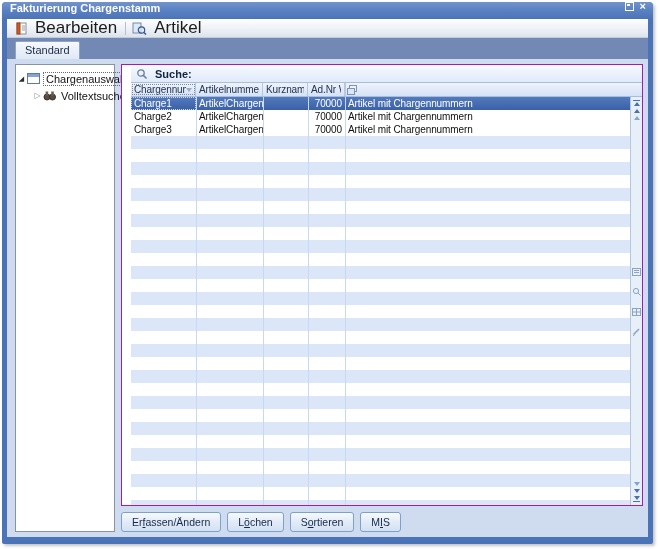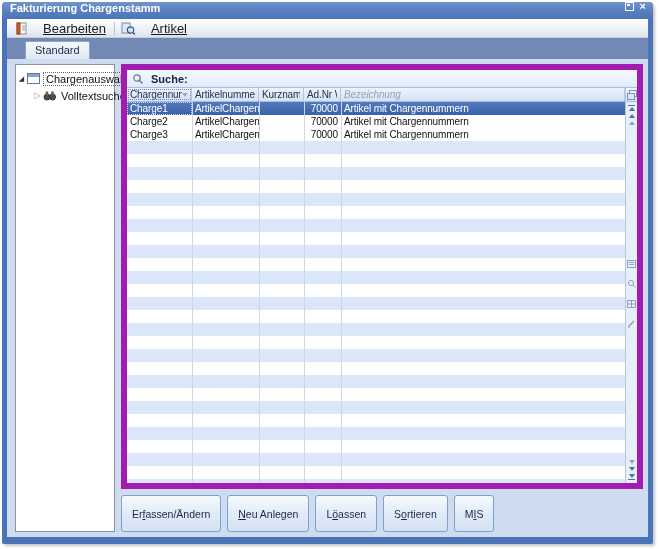--- a/index.html
+++ b/index.html
@@ -14,42 +14,42 @@
   .title-text { flex:1; white-space:nowrap; overflow:hidden; }
   .title-controls { display:flex; align-items:center; gap:6px; }
   .restore-box { width:9px; height:9px; border:1px solid #fff; position:relative; cursor:pointer; }
   .restore-box::after { content:""; position:absolute; left:1px; top:1px; width:3px; height:2px; background:#fff; }
   .close-x { color:#fff; font-size:11px; font-weight:bold; line-height:9px; cursor:pointer; }
   .frame { margin:0 5px 7px 5px; height:518px; background:#cfdcf0; display:flex; flex-direction:column; }
 
   
   .toolbar { height:19px; flex:0 0 19px; background:linear-gradient(#fefefe,#e9edf4 70%,#dde3ec);
              border-bottom:1px solid #c3cbd8; display:flex; align-items:center; padding-left:3px; }
-  .tb-btn { display:flex; align-items:center; gap:12px; padding:1px 6px 1px 4px; font-size:13px; color:#1c1c1c; cursor:pointer;text-decoration:underline; }
+  .tb-btn { display:flex; align-items:center; gap:4px; padding:1px 6px 1px 4px; font-size:17px; color:#1c1c1c; cursor:pointer; }
   .tb-sep { width:1px; height:13px; background:#b6bfcc; margin:0 2px; }
 
   
-  .tabstrip { height:21px; flex:0 0 21px; background:#7289b5; display:flex; align-items:flex-end; padding-left:18px; }
+  .tabstrip { height:21px; flex:0 0 21px; background:#7289b5; display:flex; align-items:flex-end; padding-left:8px; }
   .tab { background:linear-gradient(#f6f9fd,#dfe8f5); border:1px solid #8fa3c4; border-bottom:none;
          border-radius:2px 2px 0 0; padding:2px 9px 3px 9px; font-size:11px; color:#1b2b4a; cursor:pointer; }
 
   
   .content { flex:1; display:flex; gap:6px; padding:5px 5px 5px 8px; overflow:hidden; }
   .tree-panel { width:100px; flex:0 0 100px; background:#fff; border:1px solid #8a93a3; padding-top:5px; font-size:11px; color:#111; }
   .tree-row { display:flex; align-items:center; height:17px; cursor:pointer; white-space:nowrap; }
   .tree-row.child { padding-left:16px; }
   .tw { width:11px; text-align:center; font-size:7px; color:#3a3a3a; flex:0 0 11px; }
   .tw.open { color:#2c2c2c; }
   .tw.closed { color:#8a8f98; font-size:8px; }
   .tree-ico { margin-right:3px; display:inline-flex; }
   .tree-label { padding:0 2px; }
   .tree-label.focused { border:1px dotted #6a6a6a; }
 
   .right-panel { flex:1; display:flex; flex-direction:column; min-width:0; }
-  .list-wrap { flex:1; border:6px solid #a21caf; display:flex; flex-direction:column; background:#fff; min-height:0; }
+  .list-wrap { flex:1; border:1px solid #a21caf; display:flex; flex-direction:column; background:#fff; min-height:0;padding-left:9px; }
 
   
   .search-bar { height:18px; flex:0 0 18px; background:linear-gradient(#f6faff,#dfeafa);
                 border-bottom:1px solid #a8bedd; display:flex; align-items:center; gap:4px;
                 padding:0 5px; font-size:11px; cursor:text; }
   .search-label { font-weight:bold; color:#16243f; }
   .search-placeholder { font-style:italic; color:#8d97a9; }
 
   
   .grid { flex:1; display:flex; flex-direction:column; min-height:0; }
@@ -87,21 +87,21 @@
   .sb-grp { display:flex; flex-direction:column; align-items:center; gap:3px; }
   .spacer { flex:1; }
   .tri-u { width:0; height:0; border:3px solid transparent; border-bottom:4px solid #4f6fa5; border-top:none; cursor:pointer; }
   .tri-d { width:0; height:0; border:3px solid transparent; border-top:4px solid #4f6fa5; border-bottom:none; cursor:pointer; }
   .tri-lt { border-bottom-color:#8aa2c8; } .tri-ld { border-top-color:#8aa2c8; }
   .sbar { width:7px; height:1px; background:#4f6fa5; }
   .mid-ico { display:flex; flex-direction:column; gap:2px; align-items:center; }
 
   
   .footer { flex:0 0 20px; margin-top:6px; display:flex; gap:6px; }
-  .btn { height:37px; padding:0 10px; font-size:10.5px; color:#17294a; cursor:pointer;
+  .btn { height:20px; padding:0 10px; font-size:10.5px; color:#17294a; cursor:pointer;
          background:linear-gradient(#f7fafd,#e3ecf8 45%,#d4e1f2); border:1px solid #7da0cc; border-radius:3px;
          display:flex; align-items:center; white-space:nowrap; }
   .btn .key { text-decoration:underline; }
 </style>
 </head>
 <body>
 
 <div class="window">
   <div class="titlebar">
     <span class="title-text">Fakturierung Chargenstamm</span>
@@ -193,23 +193,20 @@
               </span>
               <span class="hcell c2">
                 <span class="htxt">Artikelnummer</span>
               </span>
               <span class="hcell c3">
                 <span class="htxt">Kurzname</span>
               </span>
               <span class="hcell c4">
                 <span class="htxt">Ad.Nr WE</span>
               </span>
-              <span class="hcell c5 gray">
-                <span class="htxt">Bezeichnung</span>
-              </span>
               <span class="corner-btn">
                 <svg width="10" height="10">
                     <rect x="2.5" y="0.5" width="7" height="6" fill="#eef3fb" stroke="#7e93b6"></rect>
                     <rect x="0.5" y="3.5" width="7" height="6" fill="#dce7f6" stroke="#7e93b6"></rect>
                   </svg>
               </span>
             </div>
 
             <div class="grid-rest">
               <div class="grid-body">
@@ -282,24 +279,21 @@
               </div>
             </div>
           </div>
         </div>
 
         <div class="footer">
           <button class="btn">
               <span><span>Er</span><span class="key">f</span><span>assen/Ändern</span></span>
             </button>
           <button class="btn">
-              <span><span></span><span class="key">N</span><span>eu Anlegen</span></span>
-            </button>
-          <button class="btn">
-              <span><span>L</span><span class="key">ö</span><span>assen</span></span>
+              <span><span>L</span><span class="key">ö</span><span>chen</span></span>
             </button>
           <button class="btn">
               <span><span>S</span><span class="key">o</span><span>rtieren</span></span>
             </button>
           <button class="btn">
               <span><span>M</span><span class="key">I</span><span>S</span></span>
             </button>
         </div>
       </div>
 

